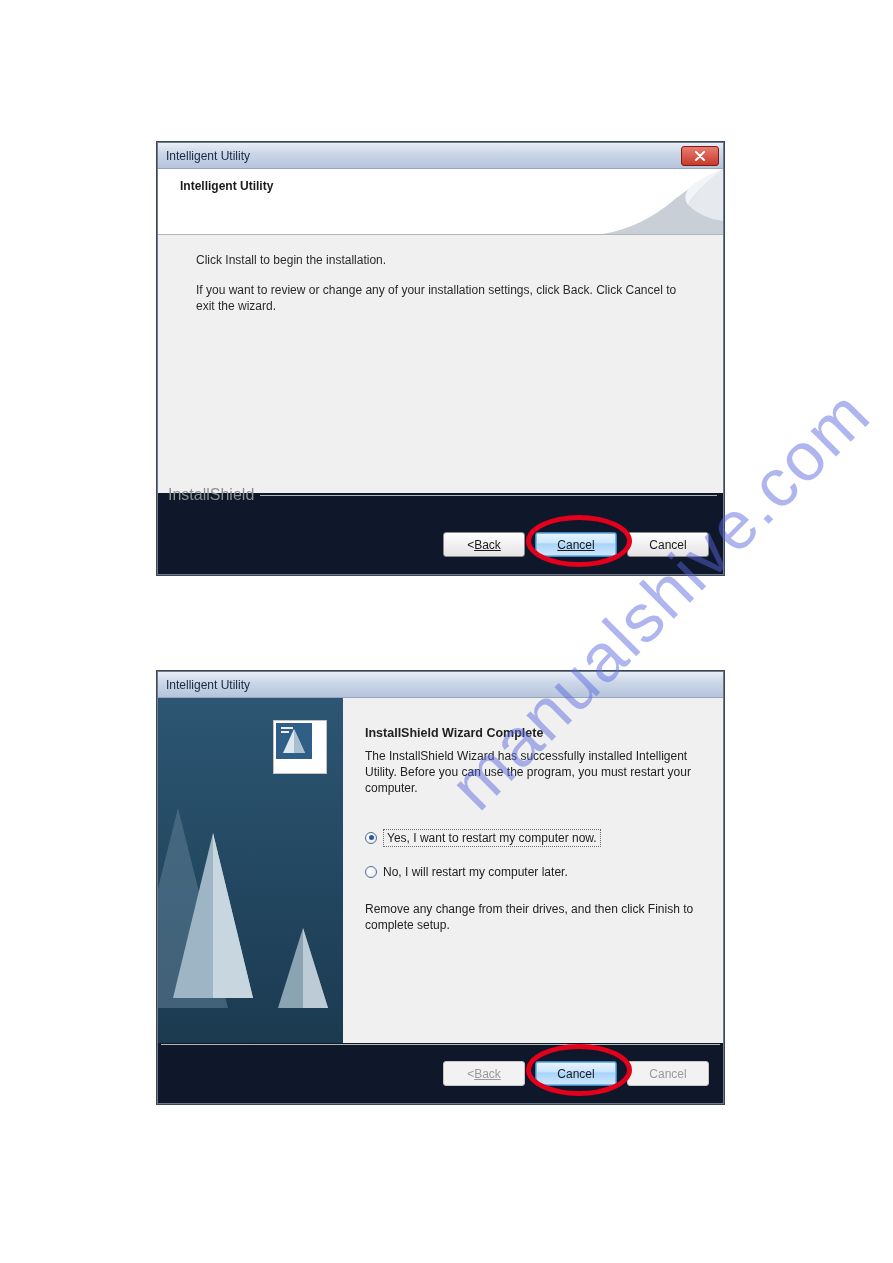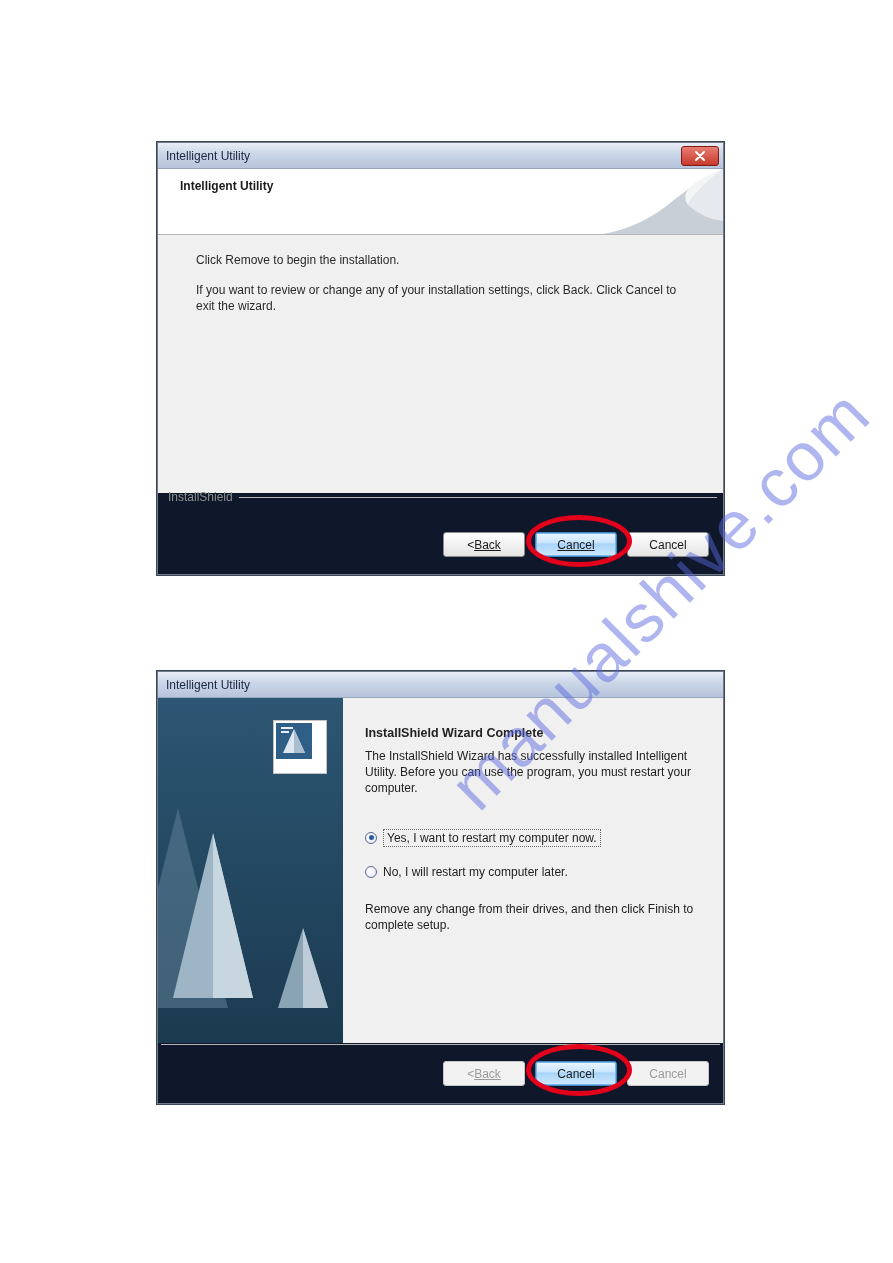--- a/index.html
+++ b/index.html
@@ -103,21 +103,21 @@
   .d1 .brandrow {
     position: absolute;
     left: 6px;
     bottom: 70px;
     right: 6px;
     display: flex;
     align-items: center;
   }
   .d1 .brandrow .brand {
     color: #8f8f8f;
-    font-size: 12px;
+    font-size: 16px;
     padding-right: 6px;
     padding-left: 4px;
   }
   .d1 .brandrow .line {
     flex: 1;
     height: 1px;
     background: #b6b6b6;
   }
 
   .btnrow {
@@ -260,21 +260,21 @@
   <div class="header-strip">
     <span class="header-title">Intelligent Utility</span>
     <svg class="page-curl" viewBox="0 0 120 65">
       <path d="M120 0 L120 65 L0 65 Q40 58 72 30 Q95 12 120 0 Z" fill="#c9cfd7"></path>
       <path d="M120 0 Q96 18 85 36 Q100 50 120 52 Z" fill="#e6e9ee"></path>
       <path d="M120 0 Q92 22 85 36 Q72 18 120 0 Z" fill="#f3f4f6"></path>
     </svg>
   </div>
 
   <div class="body">
-    <p>Click Remove to begin the installation.</p>
+    <p>Click Install to begin the installation.</p>
     <p>If you want to review or change any of your installation settings, click Back. Click Cancel to exit the wizard.</p>
   </div>
 
   <div class="brandrow">
     <span class="brand">InstallShield</span>
     <div class="line"></div>
   </div>
 
   <div class="btnrow">
     <div class="btn">

